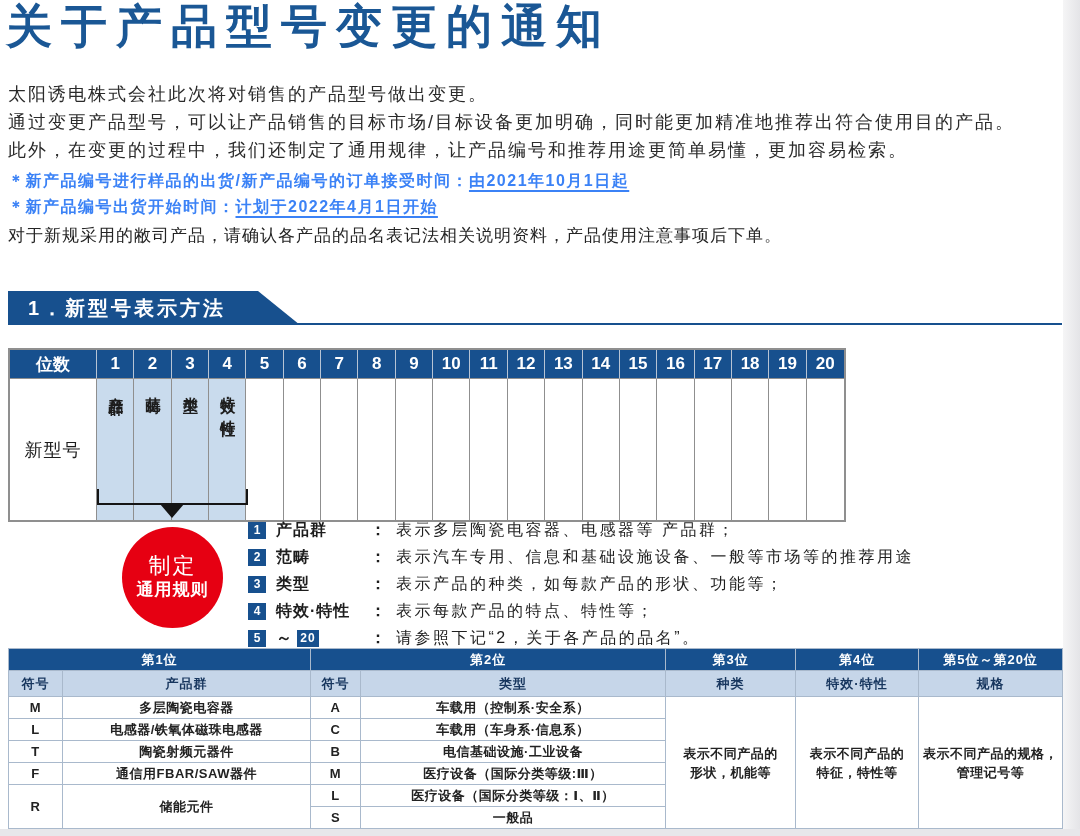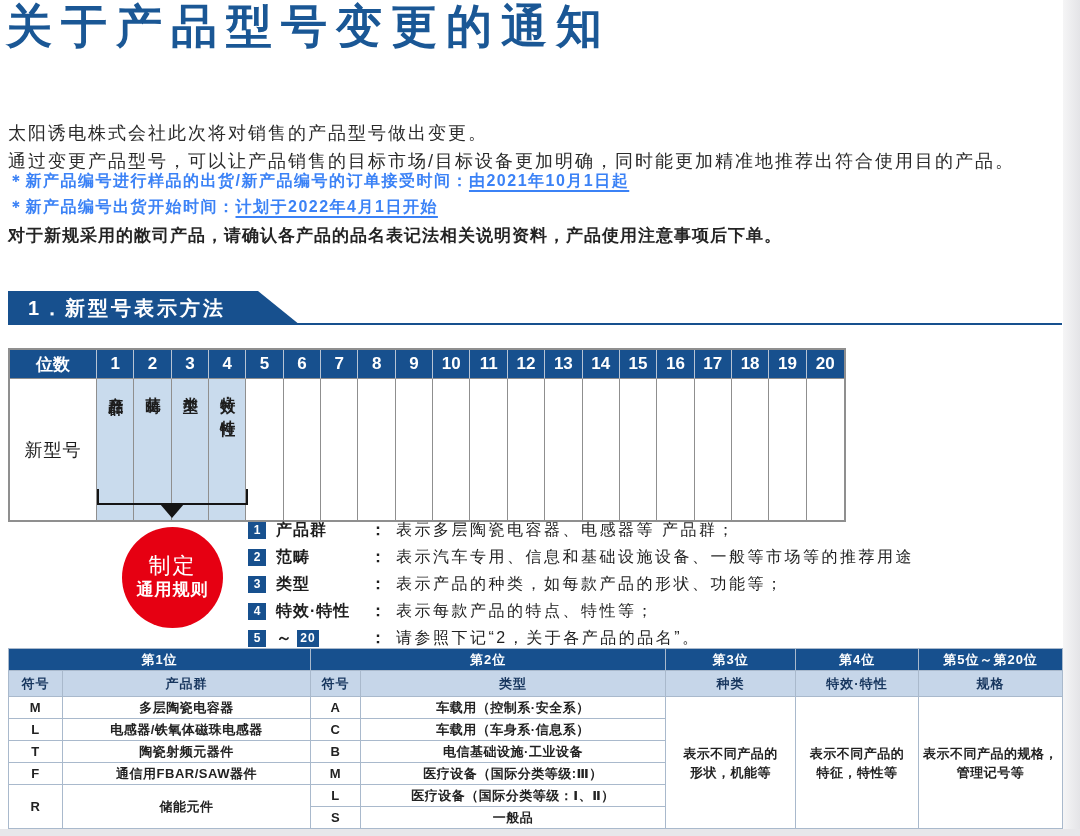--- a/index.html
+++ b/index.html
@@ -13,29 +13,29 @@
   .edge-right { position:absolute; left:1063px; top:0; width:17px; height:836px;
     background:linear-gradient(to right,#f5f5f6,#e4e4e7); }
   .edge-bottom { position:absolute; left:0; top:829px; width:1080px; height:7px; background:#e7e7ea; }
 
   
   .title { position:absolute; left:6px; top:-4px; font-size:46px; font-weight:bold;
     color:#1a5795; letter-spacing:9px; white-space:nowrap; }
 
   
   .intro { position:absolute; left:8px; top:80px; font-size:18px; letter-spacing:2px;
-    line-height:28px; color:#2a2a2a; font-weight:500; white-space:nowrap;margin-top:39px; }
+    line-height:28px; color:#2a2a2a; font-weight:500; white-space:nowrap; }
 
   
   .notes { position:absolute; left:8px; top:168px; font-size:16px; font-weight:bold;
     letter-spacing:1.5px; line-height:26px; color:#3b82f6; white-space:nowrap; }
   .notes u { text-underline-offset:4px; text-decoration-thickness:1.5px; }
 
   .remark { position:absolute; left:8px; top:224px; font-size:17px; letter-spacing:1px;
-    color:#242424; font-weight:700; white-space:nowrap; }
+    color:#242424; font-weight:400; white-space:nowrap; }
 
   
   .banner { position:absolute; left:8px; top:291px; width:292px; height:34px;
     background:#17508e; color:#fff; font-size:20px; font-weight:bold; letter-spacing:3px;
     line-height:34px; padding-left:20px; clip-path:polygon(0 0, 250px 0, 292px 100%, 0 100%); }
   .banner-rule { position:absolute; left:8px; top:323px; width:1054px; height:2px; background:#17508e; }
 
   
   .tt { position:absolute; left:8px; top:348px; width:838px; height:174px;
     border:2px solid #8f8f8f; background:#fff; display:grid;
@@ -95,20 +95,21 @@
 
 <div id="page">
   <div class="edge-right"></div>
   <div class="edge-bottom"></div>
 
   <div class="title">关于产品型号变更的通知</div>
 
   <div class="intro">
     <div>太阳诱电株式会社此次将对销售的产品型号做出变更。</div>
     <div>通过变更产品型号，可以让产品销售的目标市场/目标设备更加明确，同时能更加精准地推荐出符合使用目的产品。</div>
+    <div>此外，在变更的过程中，我们还制定了通用规律，让产品编号和推荐用途更简单易懂，更加容易检索。</div>
   </div>
 
   <div class="notes">
     <div><span>＊新产品编号进行样品的出货/新产品编号的订单接受时间：</span><u>由2021年10月1日起</u></div>
     <div><span>＊新产品编号出货开始时间：</span><u>计划于2022年4月1日开始</u></div>
   </div>
 
   <div class="remark">对于新规采用的敝司产品，请确认各产品的品名表记法相关说明资料，产品使用注意事项后下单。</div>
 
   <div class="banner">1．新型号表示方法</div>

